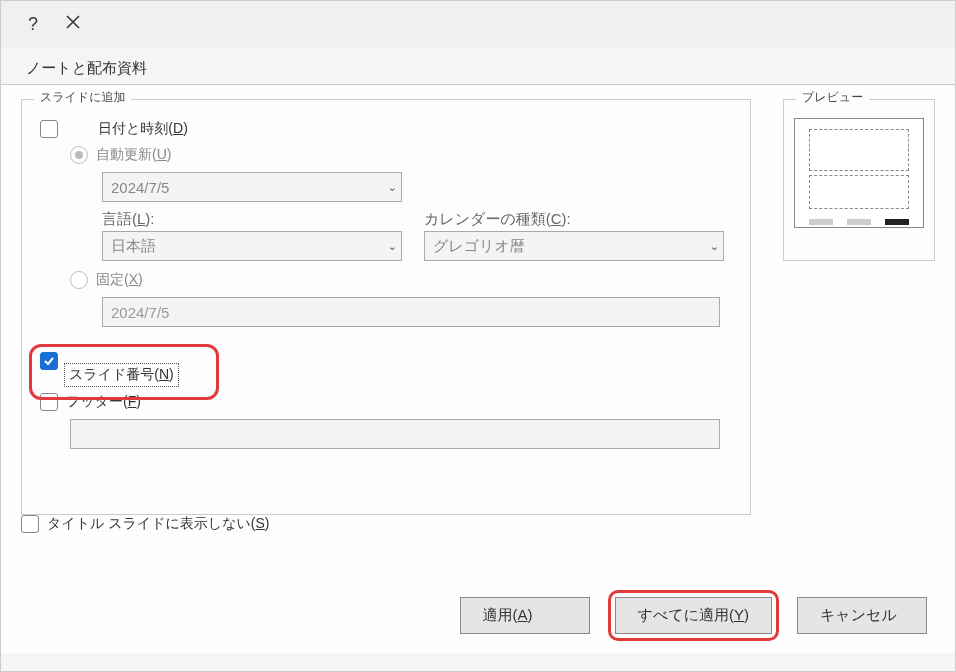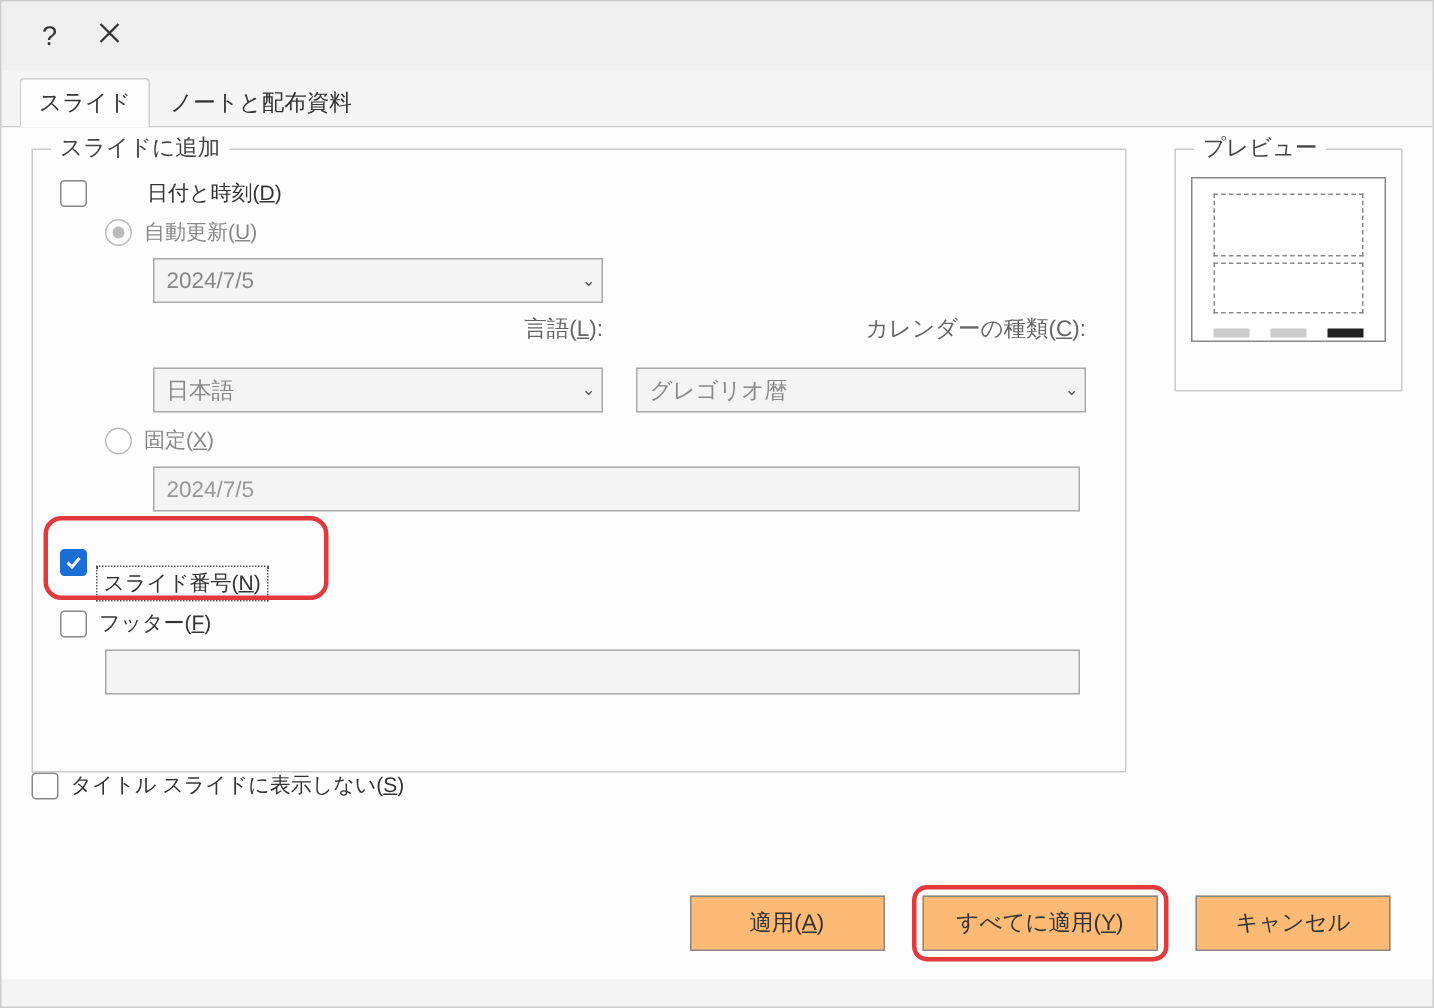--- a/index.html
+++ b/index.html
@@ -63,21 +63,21 @@
     border: 1px solid #ccc;
     padding: 14px 18px 20px 18px;
     position: relative;
   }
   .legend {
     position: absolute;
     top: -11px;
     left: 12px;
     background: #fdfdfd;
     padding: 0 6px;
-    font-size: 15px;
+    font-size: 12px;
     color: #444;
   }
   .main-fs { width: 730px; height: 416px; }
   .preview-fs {
     position: absolute;
     top: 14px;
     right: 20px;
     width: 152px;
     height: 162px;
     border: 1px solid #ccc;
@@ -133,21 +133,21 @@
   .select .arrow {
     position: absolute;
     right: 4px;
     top: 50%;
     transform: translateY(-50%);
     font-size: 11px;
     color: #555;
   }
   .dates-row { display: flex; gap: 22px; margin-top: 4px;}
   .dates-col { flex: 1; }
-  .lbl { font-size: 15px; color: #666; margin-bottom: 16px; display: block; text-align: right;}
+  .lbl { font-size: 15px; color: #666; margin-bottom: 2px; display: block;}
   .u { text-decoration: underline; }
   .highlight {
     border: 3px solid #e2393d;
     border-radius: 12px;
   }
   .slide-num-hl {
     position: absolute;
     top: 244px;
     left: 7px;
     width: 190px;
@@ -157,26 +157,25 @@
   .btn-row {
     position: absolute;
     bottom: 12px;
     right: 28px;
     display: flex;
     gap: 18px;
     align-items: center;
   }
   .pushbtn {
     border: 1px solid #888;
-    background: #fdba74;
+    background: #e5e5e5;
     padding: 8px 22px;
     font-size: 15px;
     cursor: pointer;
     min-width: 130px;
-    text-align: center;
   }
   .apply-all-hl {
     border: 3px solid #e2393d;
     border-radius: 10px;
     padding: 4px;
   }
   .dotted-focus { outline: 1px dotted #555; outline-offset: 1px; }
 </style>
 </head>
 <body>
@@ -184,21 +183,20 @@
 <div class="titlebar">
   <span class="btn">?</span>
   <span class="btn">
     <svg width="16" height="16" viewBox="0 0 16 16">
         <path d="M2 2 L14 14 M14 2 L2 14" stroke="#333" stroke-width="1.5"></path>
       </svg>
   </span>
 </div>
 
 <div class="tabs">
-  <div class="tab active">スライド</div>
   <div class="tab">ノートと配布資料</div>
 </div>
 
 <div class="panel">
 
   <div class="fieldset main-fs">
     <div class="legend">スライドに追加</div>
 
     <div class="row" style="margin-top:6px;gap:32px;">
       <span class="chk">

